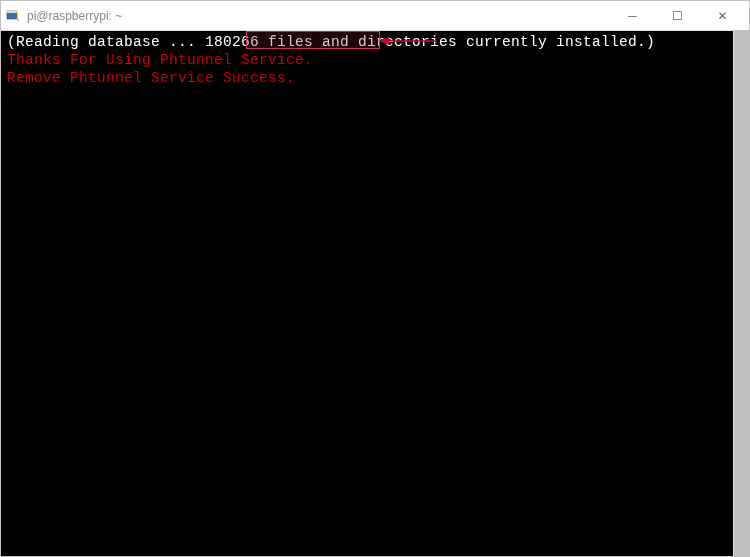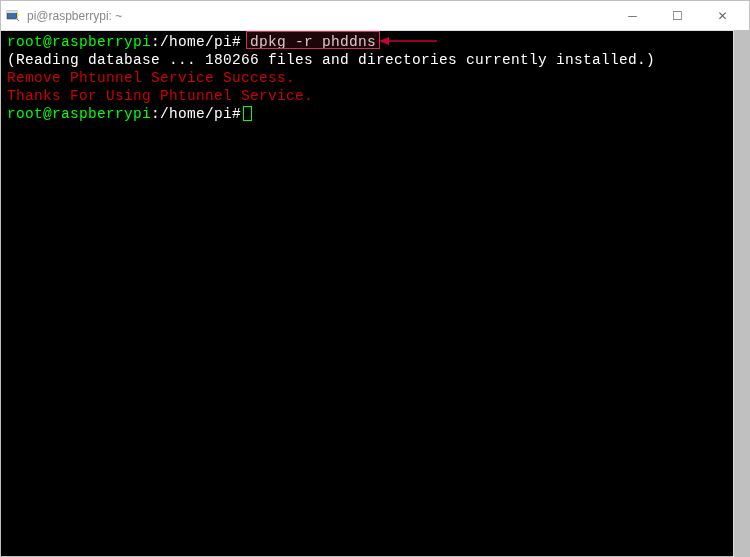--- a/index.html
+++ b/index.html
@@ -128,25 +128,23 @@
     </span>
     <span class="title-text">pi@raspberrypi: ~</span>
     <div class="window-controls">
       <button class="ctrl-btn">─</button>
       <button class="ctrl-btn">☐</button>
       <button class="ctrl-btn close">✕</button>
     </div>
   </div>
 
   <div class="terminal">
-    <div class="term-line"><span class="green">root@raspberrypi</span><span class="white">:</span><span class="white">/home/pi</span><span class="white">#</span><span class="white"> </span><span class="white">dpkg -r phddns</span></div>
     <div class="term-line white">(Reading database ... 180266 files and directories currently installed.)</div>
+    <div class="term-line red">Thanks For Using Phtunnel Service.</div>
     <div class="term-line red">Remove Phtunnel Service Success.</div>
-    <div class="term-line red">Thanks For Using Phtunnel Service.</div>
-    <div class="term-line"><span class="green">root@raspberrypi</span><span class="white">:</span><span class="white">/home/pi</span><span class="white">#</span><span class="cursor"></span></div>
 
     <div class="highlight-box" style="left:245px; top:0px; width:134px; height:18px;"></div>
 
     <svg class="arrow" style="left:378px; top:2px;" width="60" height="16">
       <line x1="8" y1="8" x2="58" y2="8" stroke="#cc0033" stroke-width="1.5"></line>
       <polygon points="0,8 10,4 10,12" fill="#cc0033"></polygon>
     </svg>
   </div>
 
   <div class="scrollbar">

